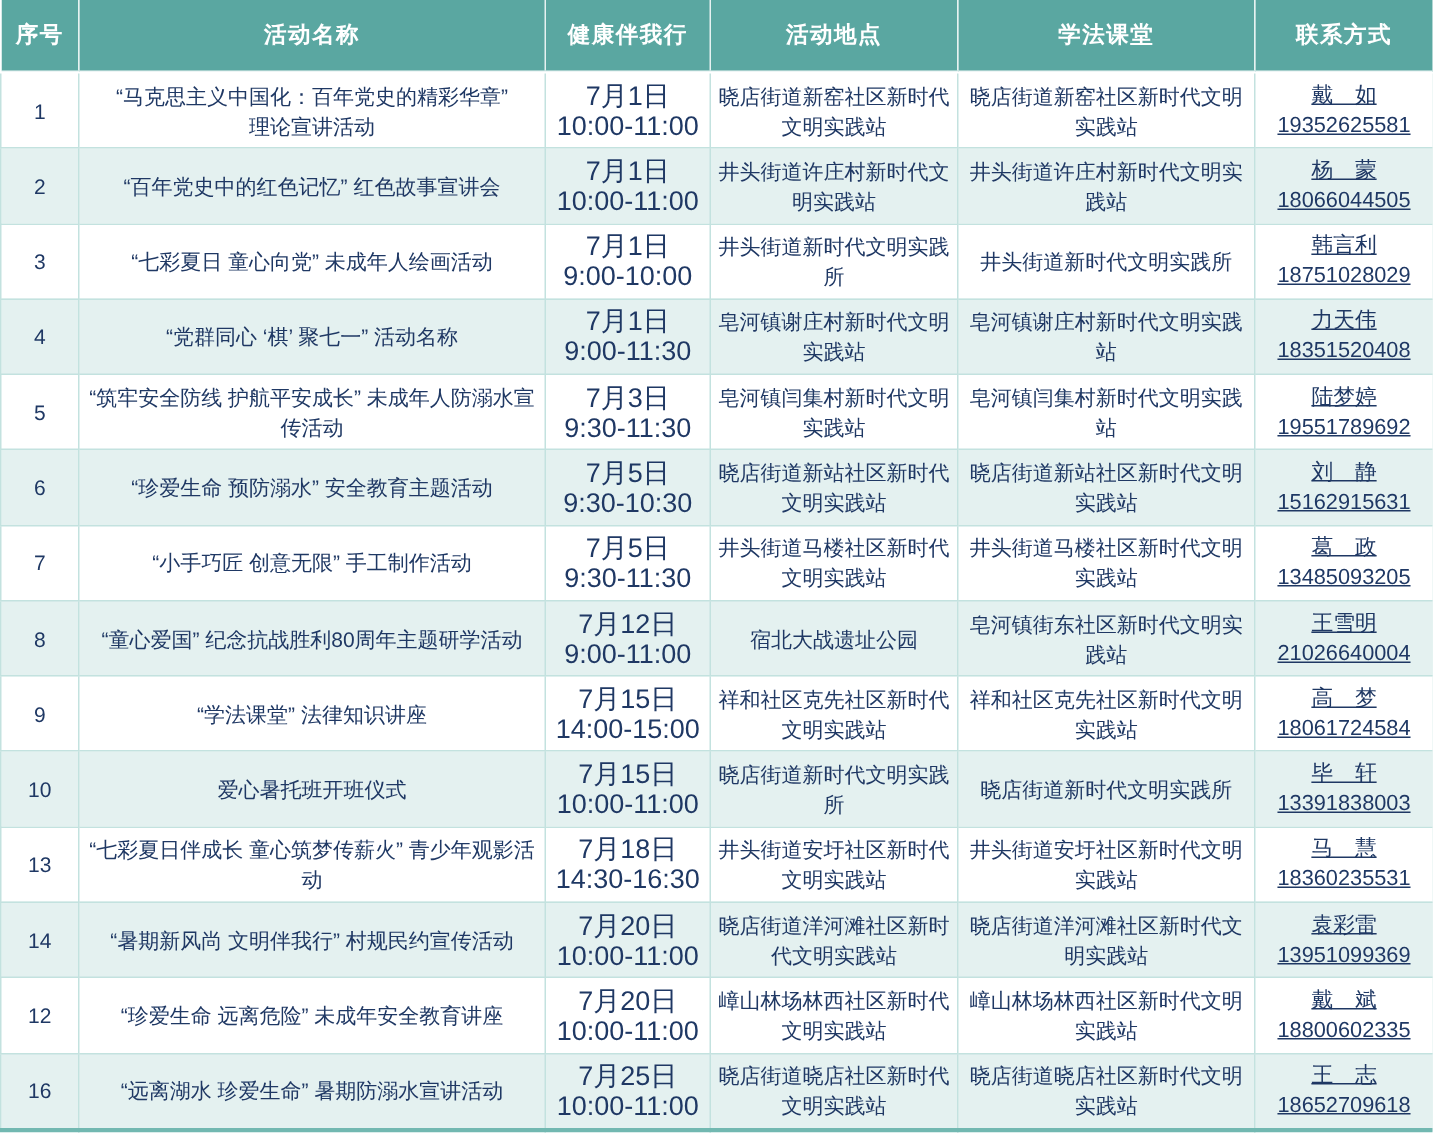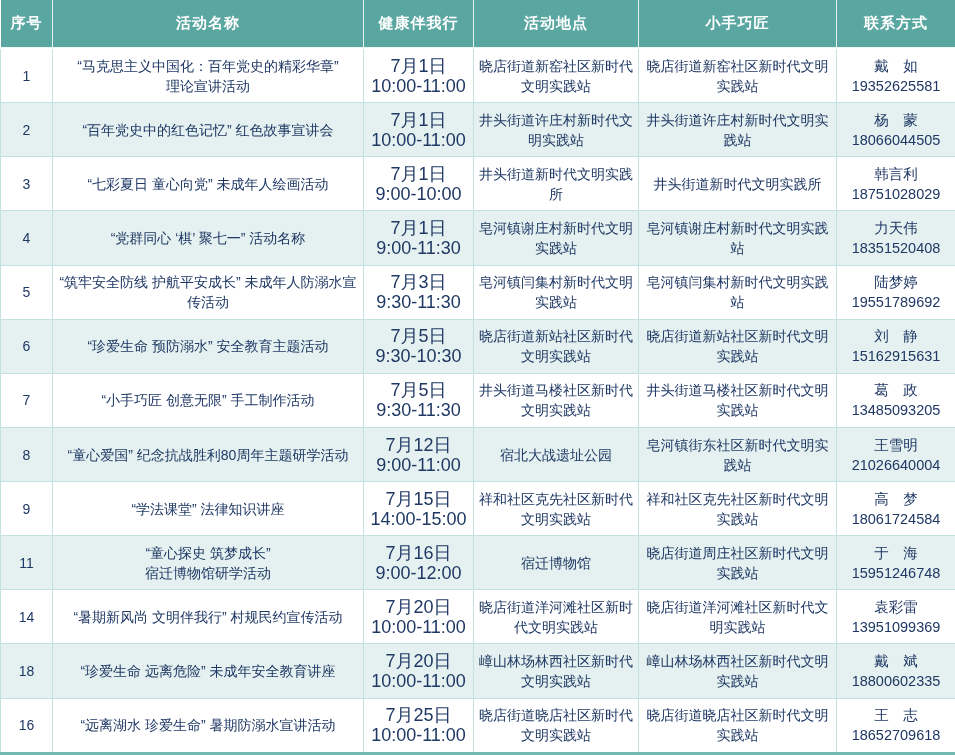--- a/index.html
+++ b/index.html
@@ -48,41 +48,41 @@
     padding: 2px 4px;
     line-height: 20px;
     white-space: pre-line;
     height: 43px;
   }
   tbody tr:nth-child(even) { background: var(--row-alt-bg, #e4f1f0); }
   tbody tr:nth-child(odd)  { background: var(--row-bg, #ffffff); }
 
   tbody td.cell-index   { font-size: 14px; }
   tbody td.cell-time    { font-size: 18px; }
-  tbody td.cell-contact { font-size: 14.5px; }
+  tbody td.cell-contact { font-size: 14.5px; text-decoration: underline; }
 </style>
 </head>
 <body>
 
 <table class="activity-table">
   <colgroup>
     <col class="c-index">
     <col class="c-name">
     <col class="c-time">
     <col class="c-location">
     <col class="c-org">
     <col class="c-contact">
   </colgroup>
   <thead>
     <tr>
         <th>序号</th>
         <th>活动名称</th>
         <th>健康伴我行</th>
         <th>活动地点</th>
-        <th>小手巧匠</th>
+        <th>学法课堂</th>
         <th>联系方式</th>
       </tr>
   </thead>
   <tbody>
       <tr>
         <td class="cell-index">1</td>
         <td class="cell-name">“马克思主义中国化：百年党史的精彩华章”
 理论宣讲活动</td>
         <td class="cell-time">7月1日
 10:00-11:00</td>
@@ -165,42 +165,51 @@
         <td class="cell-index">9</td>
         <td class="cell-name">“学法课堂” 法律知识讲座</td>
         <td class="cell-time">7月15日
 14:00-15:00</td>
         <td class="cell-location">祥和社区克先社区新时代文明实践站</td>
         <td class="cell-org">祥和社区克先社区新时代文明实践站</td>
         <td class="cell-contact">高　梦
 18061724584</td>
       </tr>
       <tr>
-        <td class="cell-index">11</td>
-        <td class="cell-name">“童心探史 筑梦成长”
-宿迁博物馆研学活动</td>
-        <td class="cell-time">7月16日
-9:00-12:00</td>
-        <td class="cell-location">宿迁博物馆</td>
-        <td class="cell-org">晓店街道周庄社区新时代文明实践站</td>
-        <td class="cell-contact">于　海
-15951246748</td>
+        <td class="cell-index">10</td>
+        <td class="cell-name">爱心暑托班开班仪式</td>
+        <td class="cell-time">7月15日
+10:00-11:00</td>
+        <td class="cell-location">晓店街道新时代文明实践所</td>
+        <td class="cell-org">晓店街道新时代文明实践所</td>
+        <td class="cell-contact">毕　轩
+13391838003</td>
+      </tr>
+      <tr>
+        <td class="cell-index">13</td>
+        <td class="cell-name">“七彩夏日伴成长 童心筑梦传薪火” 青少年观影活动</td>
+        <td class="cell-time">7月18日
+14:30-16:30</td>
+        <td class="cell-location">井头街道安圩社区新时代文明实践站</td>
+        <td class="cell-org">井头街道安圩社区新时代文明实践站</td>
+        <td class="cell-contact">马　慧
+18360235531</td>
       </tr>
       <tr>
         <td class="cell-index">14</td>
         <td class="cell-name">“暑期新风尚 文明伴我行” 村规民约宣传活动</td>
         <td class="cell-time">7月20日
 10:00-11:00</td>
         <td class="cell-location">晓店街道洋河滩社区新时代文明实践站</td>
         <td class="cell-org">晓店街道洋河滩社区新时代文明实践站</td>
         <td class="cell-contact">袁彩雷
 13951099369</td>
       </tr>
       <tr>
-        <td class="cell-index">18</td>
+        <td class="cell-index">12</td>
         <td class="cell-name">“珍爱生命 远离危险” 未成年安全教育讲座</td>
         <td class="cell-time">7月20日
 10:00-11:00</td>
         <td class="cell-location">嶂山林场林西社区新时代文明实践站</td>
         <td class="cell-org">嶂山林场林西社区新时代文明实践站</td>
         <td class="cell-contact">戴　斌
 18800602335</td>
       </tr>
       <tr>
         <td class="cell-index">16</td>

